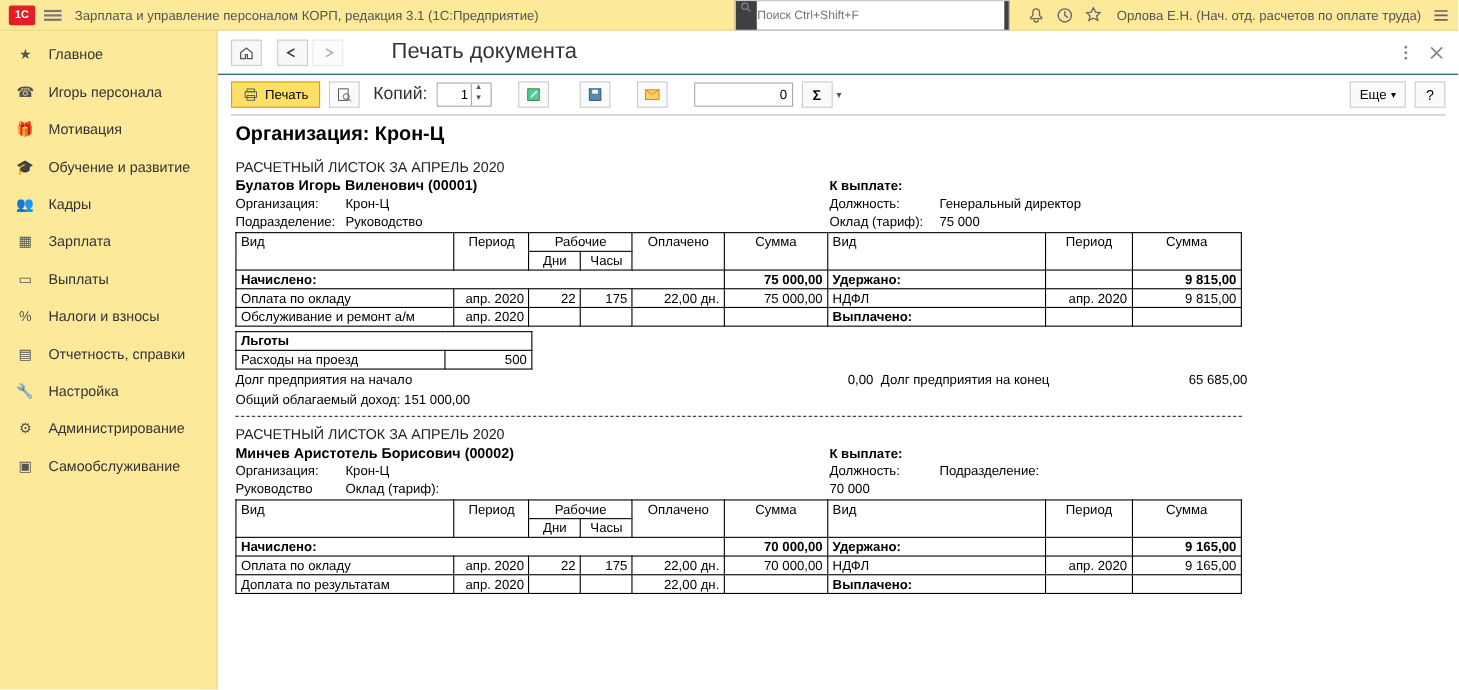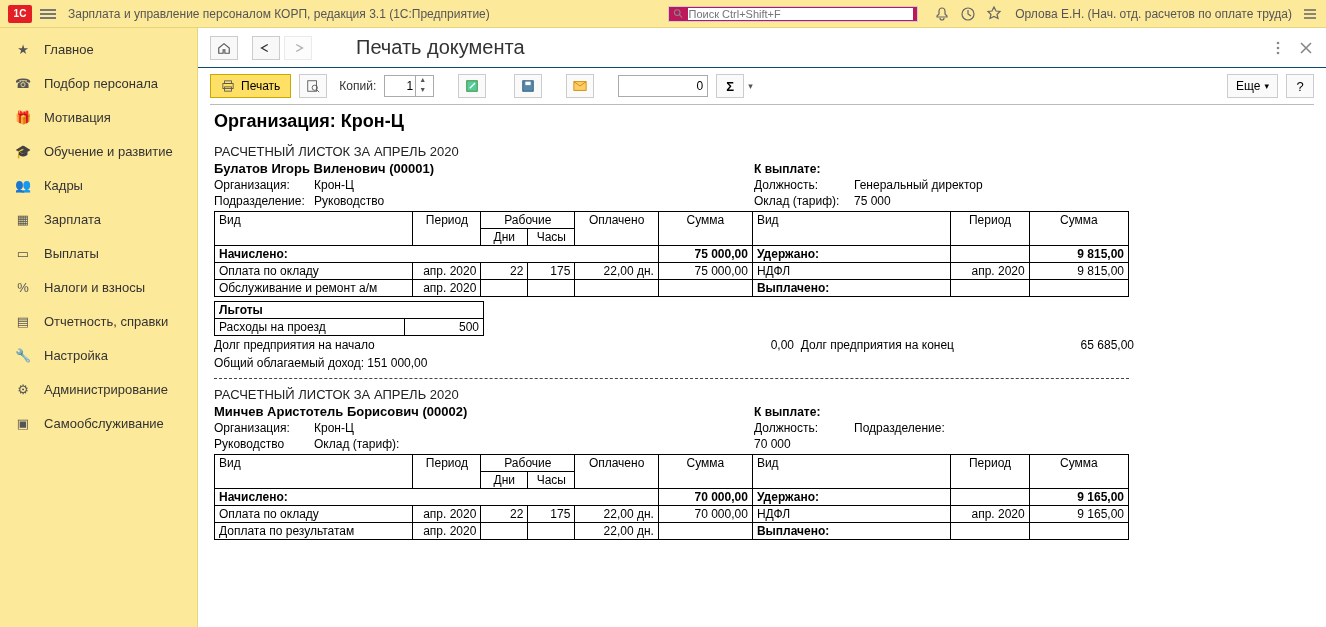--- a/index.html
+++ b/index.html
@@ -5,21 +5,21 @@
 * { box-sizing: border-box; margin: 0; padding: 0; font-family: Arial, sans-serif; }
 body { width: 1326px; height: 627px; background: #fff; font-size: 12px; overflow: hidden; }
 
 
 .topbar { height: 28px; background: #fde99a; display: flex; align-items: center; padding: 0 8px; border-bottom: 1px solid #e8d47a; }
 .topbar .logo { width: 24px; height: 18px; background: #e31e24; color: #fff; font-size: 10px; font-weight: bold; display: flex; align-items: center; justify-content: center; border-radius: 2px; margin-right: 8px; }
 .topbar .burger { width: 16px; margin-right: 12px; cursor: pointer; display: flex; flex-direction: column; gap: 2px; }
 .topbar .burger span { display: block; height: 2px; background: #777; }
 .topbar .title { color: #555; font-size: 12px; flex: 0 0 auto; }
 .topbar .search-wrap { margin-left: auto; display: flex; align-items: center; }
-.topbar .search { width: 250px; height: 16px; background: #be185d; border: 1px solid #ccc; display: flex; align-items: center; padding: 0 4px; }
+.topbar .search { width: 250px; height: 28px; background: #404040; border: 1px solid #ccc; display: flex; padding: 0 4px; }
 .topbar .search svg { width: 12px; height: 12px; margin-right: 4px; }
 .topbar .search input { border: none; outline: none; font-size: 11px; width: 100%; color: #888; }
 .topbar .icons { display: flex; align-items: center; gap: 10px; margin-left: 16px; }
 .topbar .ticon { width: 16px; height: 16px; cursor: pointer; color: #666; }
 .topbar .user { color: #555; font-size: 12px; margin-left: 13px; }
 
 
 .layout { display: flex; height: calc(100% - 28px); }
 .sidebar { width: 198px; background: #fde99a; border-right: 1px solid #e8d47a; padding-top: 4px; }
 .sidebar .item { display: flex; align-items: center; height: 34px; padding: 0 14px; cursor: pointer; color: #333; font-size: 13px; }
@@ -33,21 +33,21 @@
 .header-row .navbtn.disabled { opacity: 0.4; cursor: default; }
 .header-row .page-title { font-size: 20px; color: #333; margin-left: 40px; }
 .header-row .right-icons { margin-left: auto; display: flex; gap: 12px; }
 .header-row .ricon { width: 16px; height: 16px; cursor: pointer; color: #888; }
 
 
 .toolbar { display: flex; align-items: center; height: 36px; padding: 0 12px; gap: 8px; }
 .btn-print { background: #ffe066; border: 1px solid #c9a800; height: 24px; padding: 0 10px; display: flex; align-items: center; cursor: pointer; font-size: 12px; gap: 6px; }
 .btn-print .picon { width: 14px; height: 12px; }
 .tool-btn { width: 28px; height: 24px; border: 1px solid #ccc; background: #fafafa; display: flex; align-items: center; justify-content: center; cursor: pointer; }
-.copies-label { font-size: 12px; color: #333; margin-left: 4px; }
+.copies-label { font-size: 16px; color: #333; margin-left: 4px; }
 .copies-input { width: 50px; height: 22px; border: 1px solid #aaa; display: flex; align-items: center; }
 .copies-input input { border: none; outline: none; width: 30px; text-align: right; font-size: 12px; padding-right: 2px; }
 .copies-input .spin { width: 14px; display: flex; flex-direction: column; border-left: 1px solid #aaa; }
 .copies-input .spin span { height: 10px; font-size: 7px; text-align: center; cursor: pointer; color: #555; }
 .tool-input { width: 90px; height: 22px; border: 1px solid #aaa; text-align: right; padding: 0 4px; font-size: 12px; }
 .more-btn { margin-left: auto; height: 24px; border: 1px solid #ccc; background: #fafafa; padding: 0 8px; cursor: pointer; font-size: 12px; display: flex; align-items: center; gap: 4px; }
 .help-btn { width: 28px; height: 24px; border: 1px solid #ccc; background: #fafafa; cursor: pointer; font-size: 13px; }
 
 
 .doc-area { flex: 1; overflow: auto; border-top: 1px solid #bbb; margin: 0 12px 8px 12px; position: relative; }
@@ -121,21 +121,21 @@
 
 <div class="layout">
 
   <div class="sidebar">
     <div class="item">
         <span class="sicon">★</span>
         <span>Главное</span>
       </div>
     <div class="item">
         <span class="sicon">☎</span>
-        <span>Подбор персонала</span>
+        <span>Игорь персонала</span>
       </div>
     <div class="item">
         <span class="sicon">🎁</span>
         <span>Мотивация</span>
       </div>
     <div class="item">
         <span class="sicon">🎓</span>
         <span>Обучение и развитие</span>
       </div>
     <div class="item">

